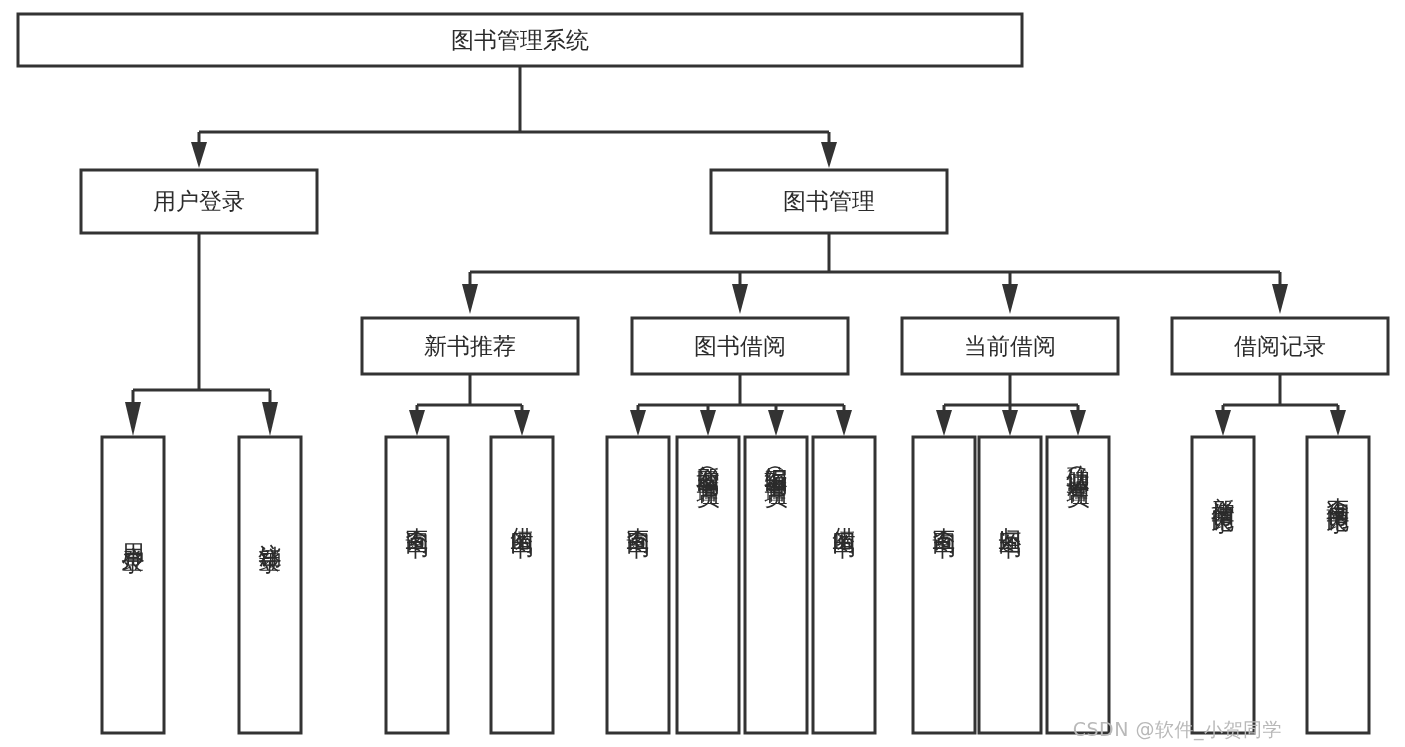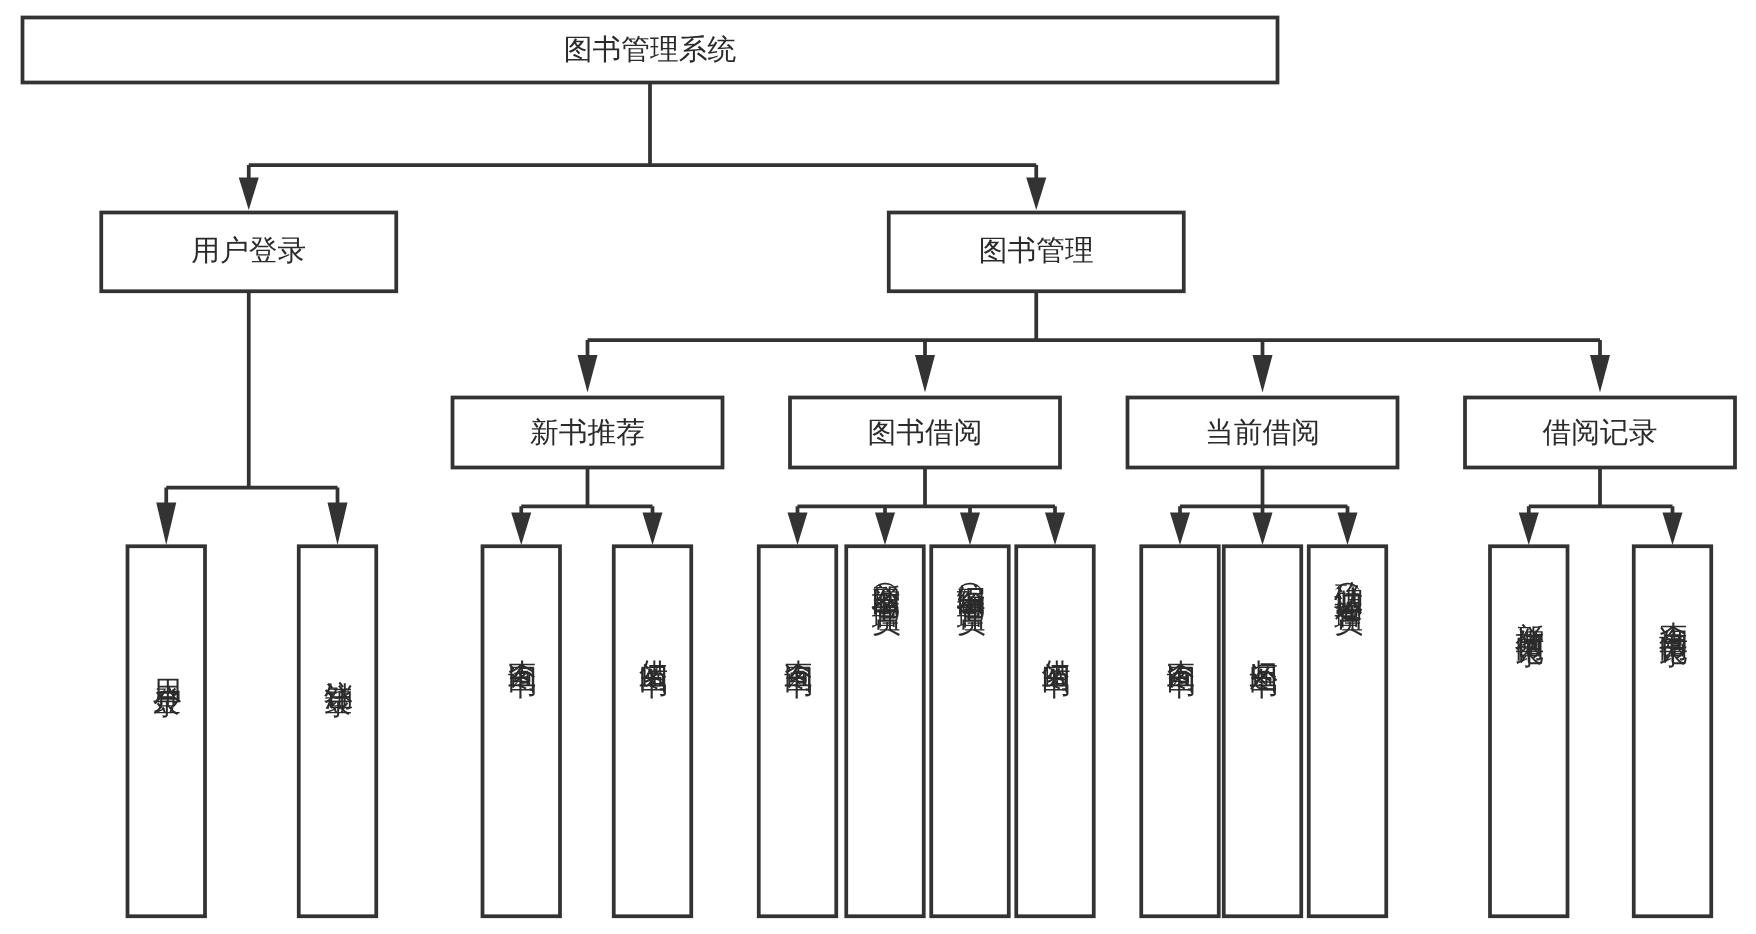--- a/index.html
+++ b/index.html
@@ -250,14 +250,15 @@
     <span class="leaf-label">确认归还（管理员）</span>
   </div>
 
   <div class="leaf-label-wrap" style="left:1192px; top:437px; width:62px; height:296px; padding-top:42px;">
     <span class="leaf-label">新增借阅记录</span>
   </div>
   <div class="leaf-label-wrap" style="left:1307px; top:437px; width:62px; height:296px; padding-top:42px;">
     <span class="leaf-label">查询借阅记录</span>
   </div>
 
+  <div class="watermark">CSDN @软件_小贺同学</div>
 
 </div>
 
 </body></html>

